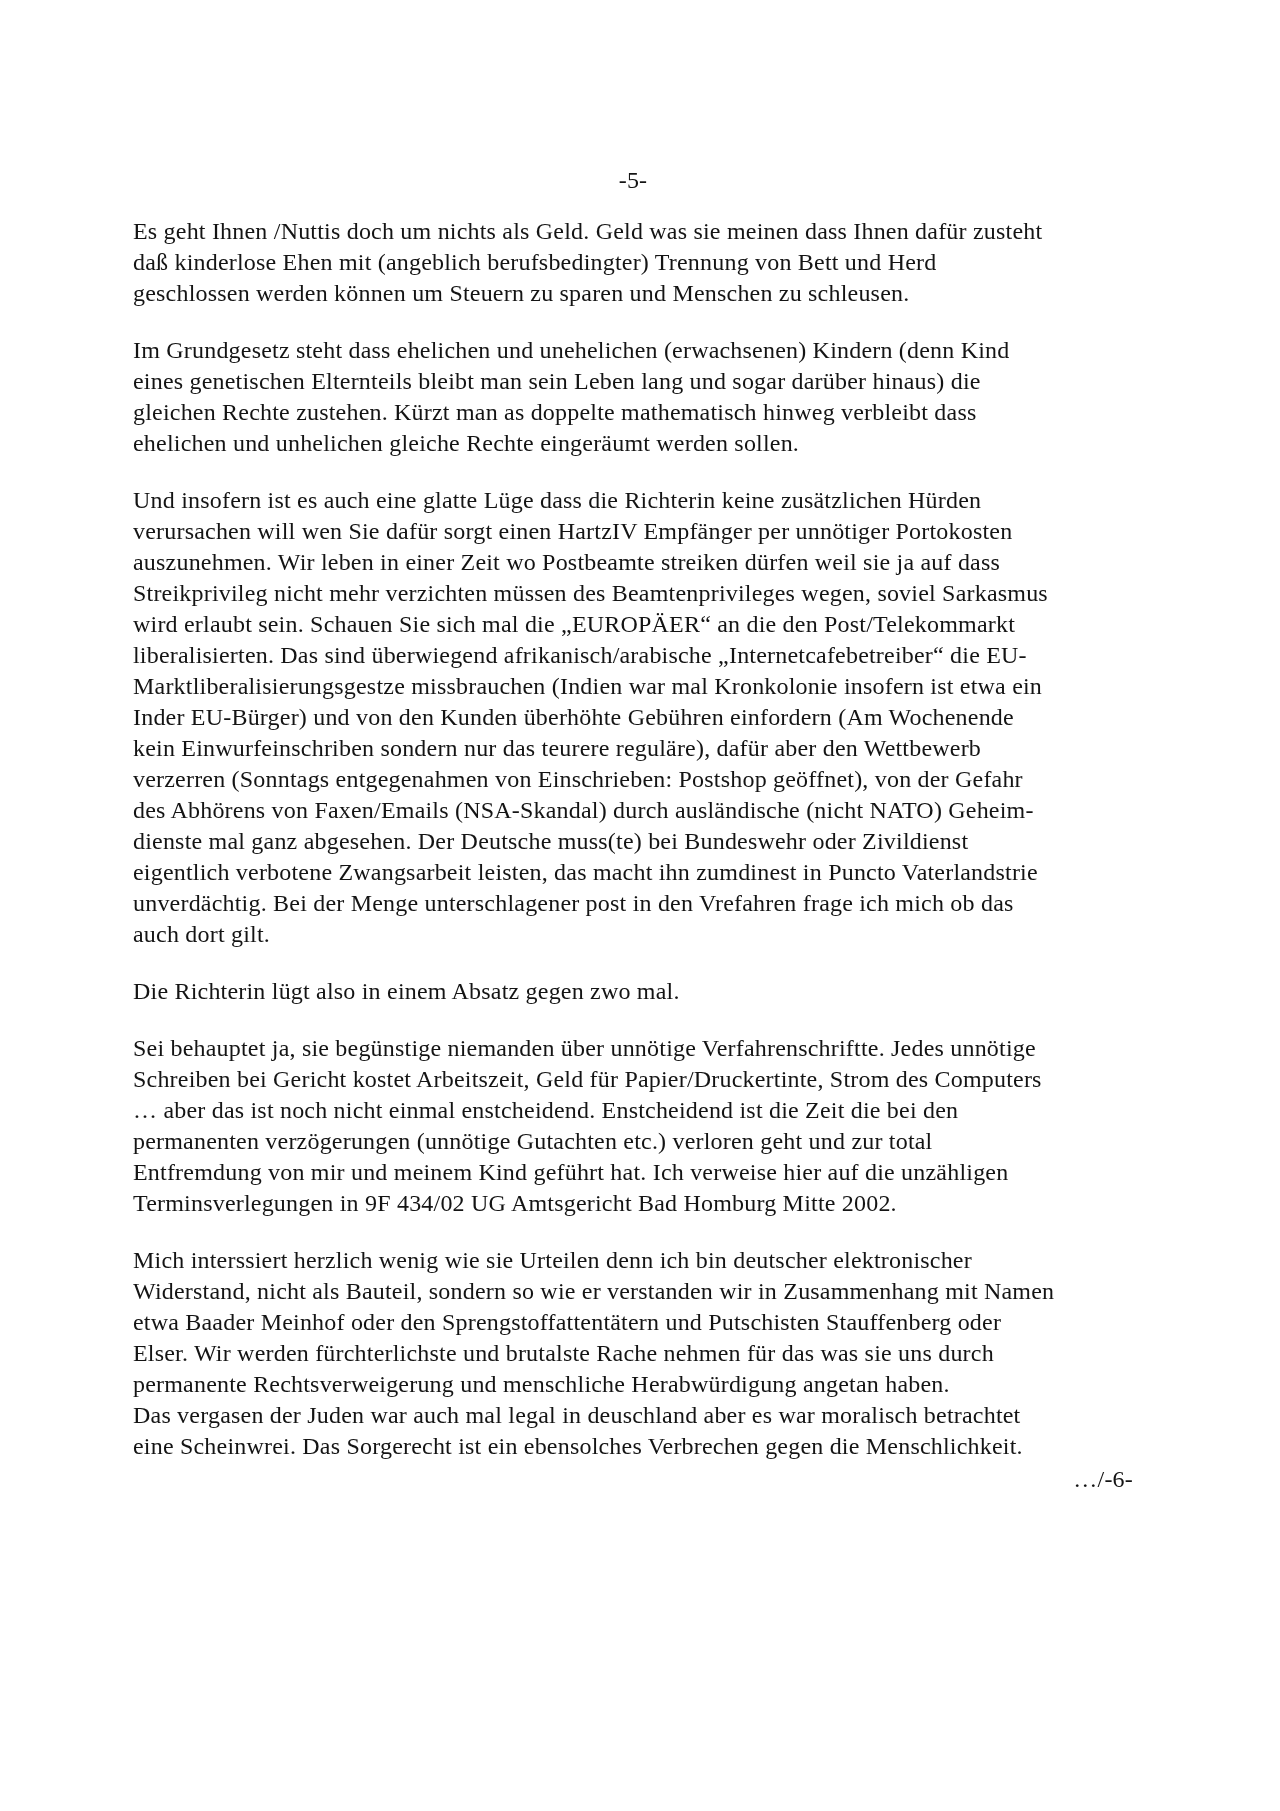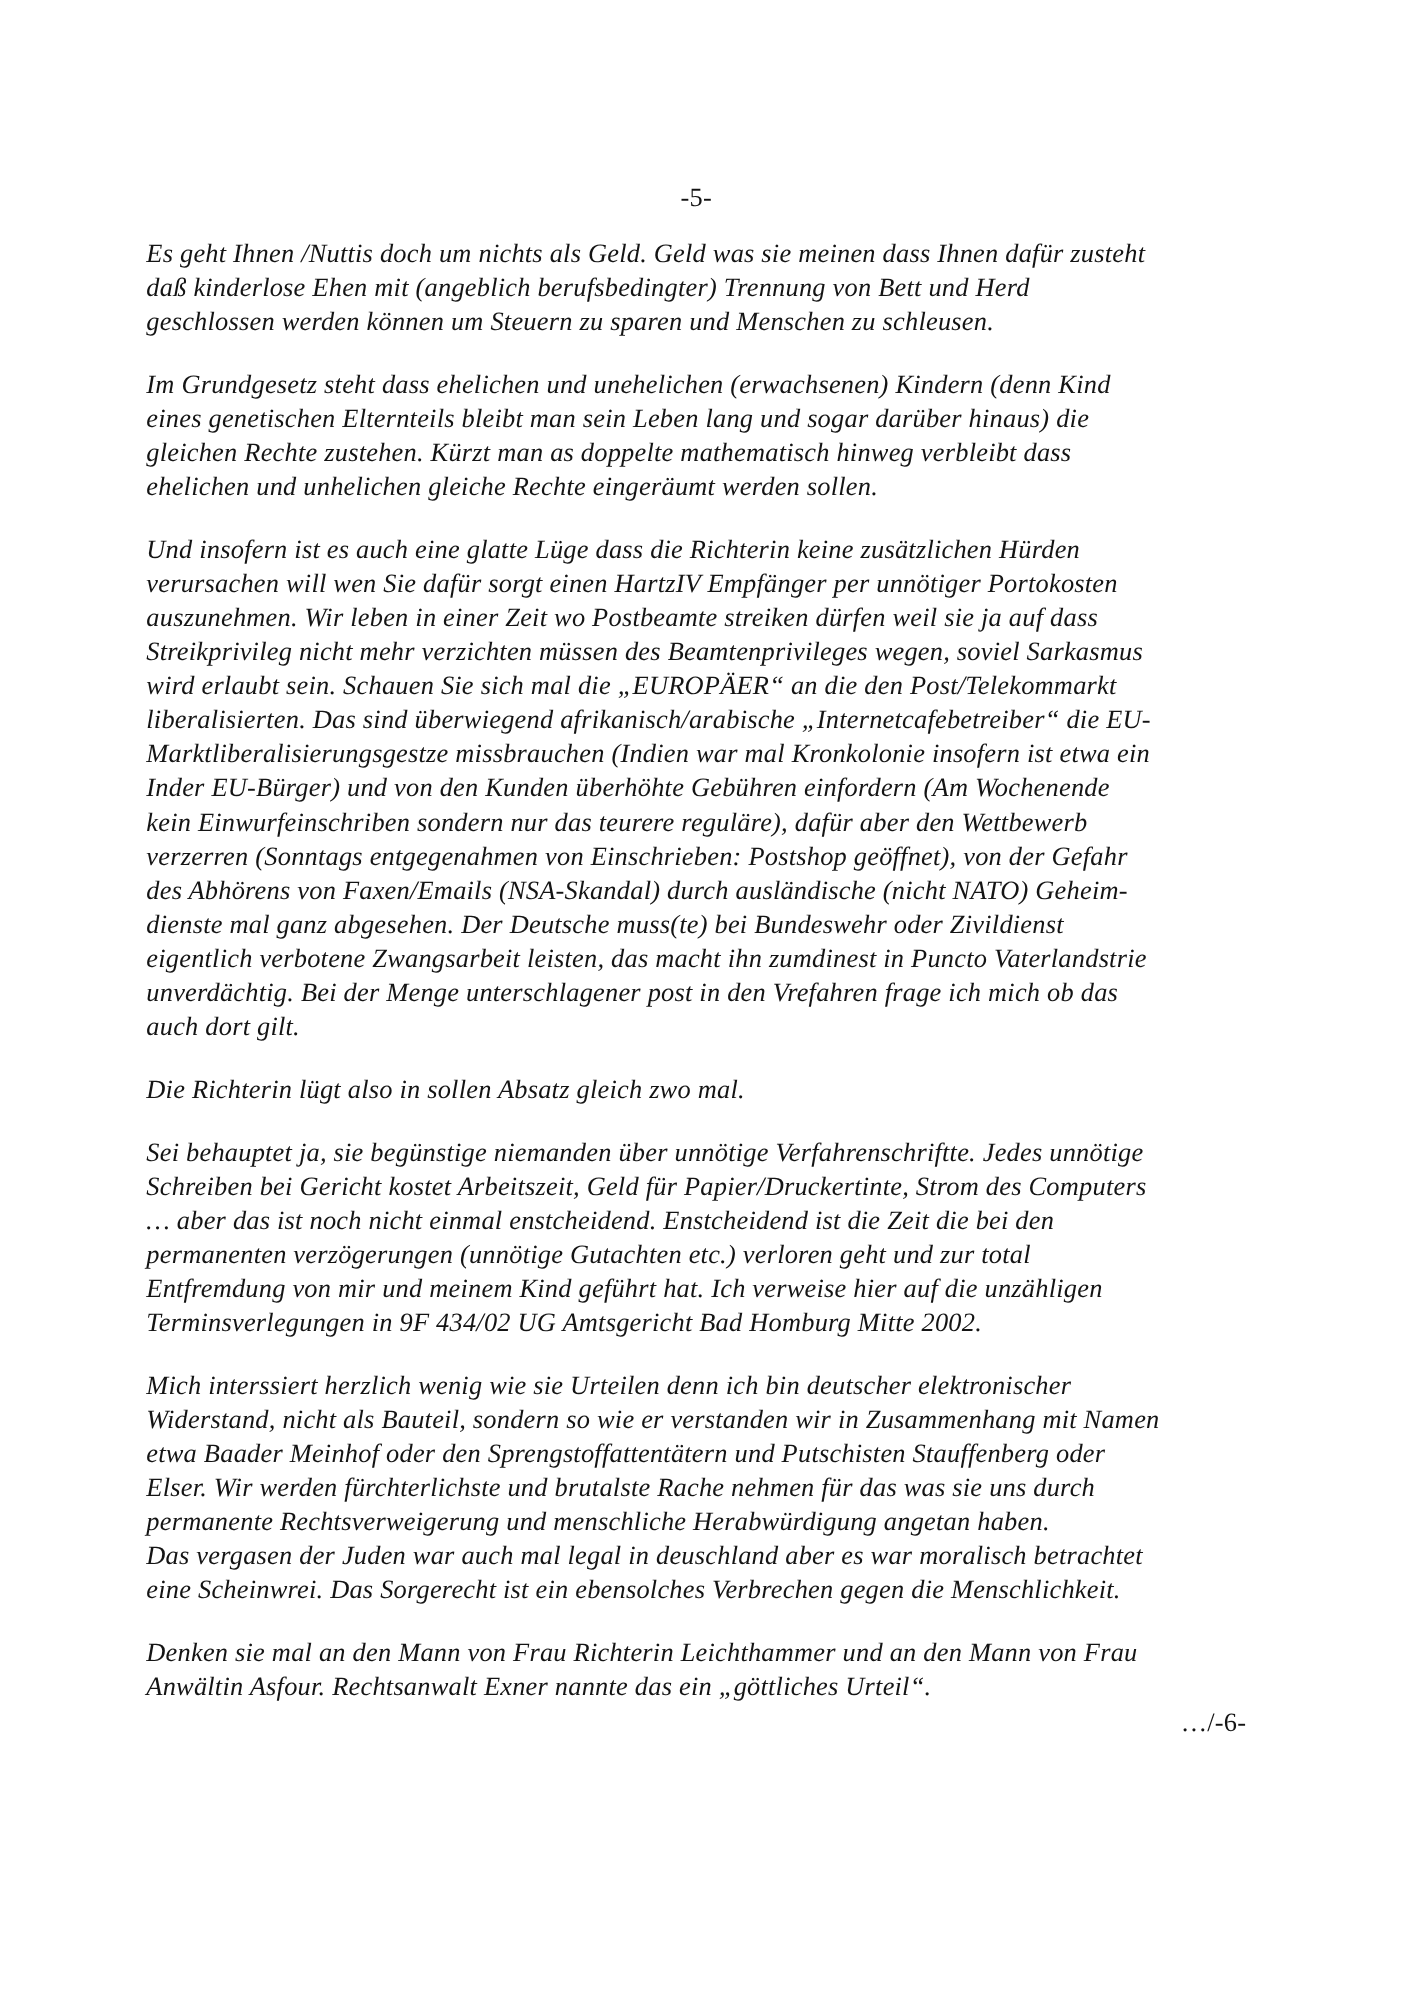--- a/index.html
+++ b/index.html
@@ -23,38 +23,36 @@
     line-height: 31px;
     letter-spacing: 0.2px;
   }
   .page-number {
     text-align: center;
     margin: 0 0 20px 0;
   }
   .para {
     margin: 0 0 26px 0;
     white-space: normal;
-    font-style: italic;
   }
   .para:last-of-type {
     margin-bottom: 2px;
   }
   .footer {
     text-align: right;
     margin: 0;
   }
 </style>
 </head>
 <body>
 
 <div class="page">
   <div class="page-number">-5-</div>
 
   <p class="para">Es geht Ihnen /Nuttis doch um nichts als Geld. Geld was sie meinen dass Ihnen dafür zusteht<br>daß kinderlose Ehen mit (angeblich berufsbedingter) Trennung von Bett und Herd<br>geschlossen werden können um Steuern zu sparen und Menschen zu schleusen.</p>
   <p class="para">Im Grundgesetz steht dass ehelichen und unehelichen (erwachsenen) Kindern (denn Kind<br>eines genetischen Elternteils bleibt man sein Leben lang und sogar darüber hinaus) die<br>gleichen Rechte zustehen. Kürzt man as doppelte mathematisch hinweg verbleibt dass<br>ehelichen und unhelichen gleiche Rechte eingeräumt werden sollen.</p>
   <p class="para">Und insofern ist es auch eine glatte Lüge dass die Richterin keine zusätzlichen Hürden<br>verursachen will wen Sie dafür sorgt einen HartzIV Empfänger per unnötiger Portokosten<br>auszunehmen. Wir leben in einer Zeit wo Postbeamte streiken dürfen weil sie ja auf dass<br>Streikprivileg nicht mehr verzichten müssen des Beamtenprivileges wegen, soviel Sarkasmus<br>wird erlaubt sein. Schauen Sie sich mal die „EUROPÄER“ an die den Post/Telekommarkt<br>liberalisierten. Das sind überwiegend afrikanisch/arabische „Internetcafebetreiber“ die EU-<br>Marktliberalisierungsgestze missbrauchen (Indien war mal Kronkolonie insofern ist etwa ein<br>Inder EU-Bürger) und von den Kunden überhöhte Gebühren einfordern (Am Wochenende<br>kein Einwurfeinschriben sondern nur das teurere reguläre), dafür aber den Wettbewerb<br>verzerren (Sonntags entgegenahmen von Einschrieben: Postshop geöffnet), von der Gefahr<br>des Abhörens von Faxen/Emails (NSA-Skandal) durch ausländische (nicht NATO) Geheim-<br>dienste mal ganz abgesehen. Der Deutsche muss(te) bei Bundeswehr oder Zivildienst<br>eigentlich verbotene Zwangsarbeit leisten, das macht ihn zumdinest in Puncto Vaterlandstrie<br>unverdächtig. Bei der Menge unterschlagener post in den Vrefahren frage ich mich ob das<br>auch dort gilt.</p>
-  <p class="para">Die Richterin lügt also in sollen Absatz gleich zwo mal.</p>
+  <p class="para">Die Richterin lügt also in einem Absatz gegen zwo mal.</p>
   <p class="para">Sei behauptet ja, sie begünstige niemanden über unnötige Verfahrenschriftte. Jedes unnötige<br>Schreiben bei Gericht kostet Arbeitszeit, Geld für Papier/Druckertinte, Strom des Computers<br>… aber das ist noch nicht einmal enstcheidend. Enstcheidend ist die Zeit die bei den<br>permanenten verzögerungen (unnötige Gutachten etc.) verloren geht und zur total<br>Entfremdung von mir und meinem Kind geführt hat. Ich verweise hier auf die unzähligen<br>Terminsverlegungen in 9F 434/02 UG Amtsgericht Bad Homburg Mitte 2002.</p>
   <p class="para">Mich interssiert herzlich wenig wie sie Urteilen denn ich bin deutscher elektronischer<br>Widerstand, nicht als Bauteil, sondern so wie er verstanden wir in Zusammenhang mit Namen<br>etwa Baader Meinhof oder den Sprengstoffattentätern und Putschisten Stauffenberg oder<br>Elser. Wir werden fürchterlichste und brutalste Rache nehmen für das was sie uns durch<br>permanente Rechtsverweigerung und menschliche Herabwürdigung angetan haben.<br>Das vergasen der Juden war auch mal legal in deuschland aber es war moralisch betrachtet<br>eine Scheinwrei. Das Sorgerecht ist ein ebensolches Verbrechen gegen die Menschlichkeit.</p>
-  <p class="para">Denken sie mal an den Mann von Frau Richterin Leichthammer und an den Mann von Frau<br>Anwältin Asfour. Rechtsanwalt Exner nannte das ein „göttliches Urteil“.</p>
 
   <div class="footer">…/-6-</div>
 </div>
 
 </body></html>

